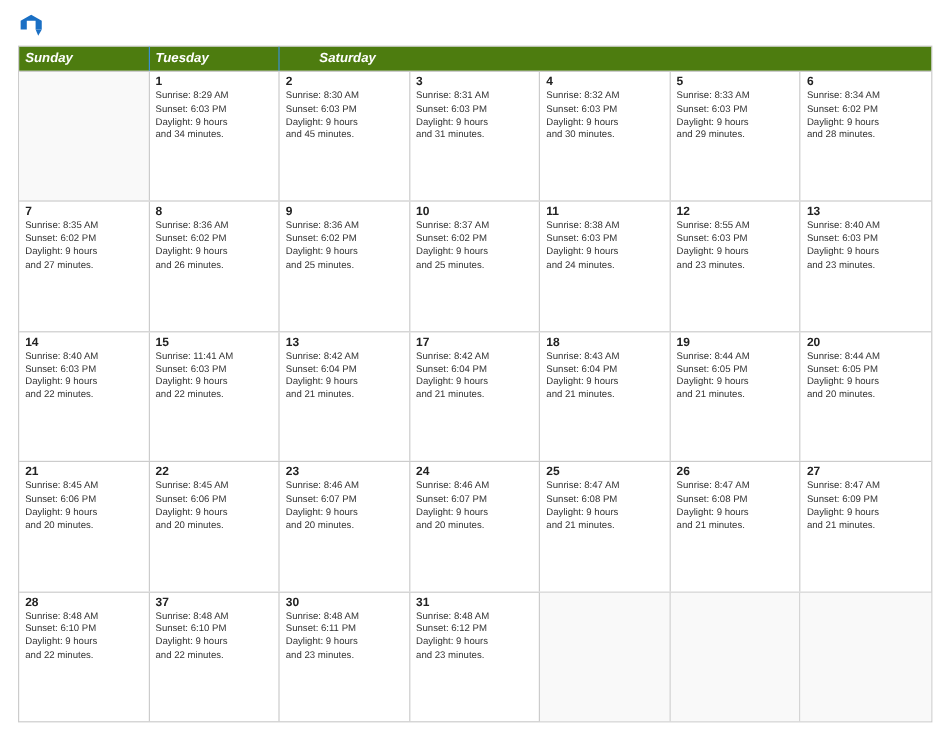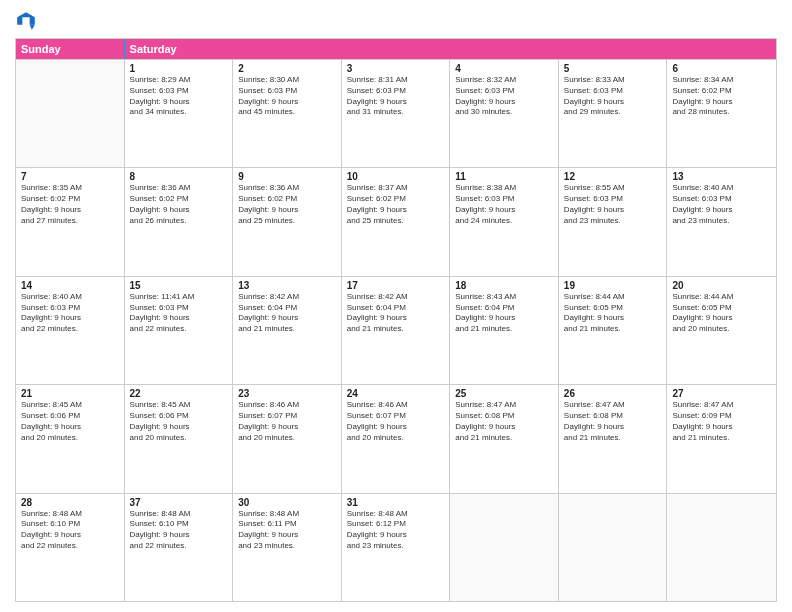--- a/index.html
+++ b/index.html
@@ -57,31 +57,32 @@
     }
     .calendar {
       flex: 1;
       display: flex;
       flex-direction: column;
       border: 1px solid #ccc;
     }
     .cal-header {
       display: grid;
       grid-template-columns: repeat(7, 1fr);
-      background: #ec4899;
+      background: #4d7c0f;
+      font-style: italic;
     }
     .cal-header-cell {
       color: #fff;
       font-size: 11px;
       font-weight: bold;
       padding: 4px 5px;
       text-align: left;
       border-right: 1px solid #3a8fd4;
     }
-    .cal-header-cell:last-child { border-right: none; }
+    .cal-header-cell:last-child { border-right: none; margin-left: 28px; }
     .cal-body {
       flex: 1;
       display: flex;
       flex-direction: column;
     }
     .cal-row {
       display: grid;
       grid-template-columns: repeat(7, 1fr);
       flex: 1;
       border-top: 1px solid #ccc;
@@ -127,20 +128,21 @@
     </div>
     <div class="title-block">
       <div class="main-title"></div>
       <div class="subtitle"></div>
     </div>
   </div>
 
   <div class="calendar">
     <div class="cal-header" id="cal-header-row">
         <div class="cal-header-cell">Sunday</div>
+        <div class="cal-header-cell">Tuesday</div>
         <div class="cal-header-cell">Saturday</div>
       </div>
     <div class="cal-body" id="cal-body">
         <div class="cal-row">
           <div class="cal-cell empty"></div>
           <div class="cal-cell">
             <span class="day-num">1</span>
             <span class="cell-line">Sunrise: 8:29 AM</span>
             <span class="cell-line">Sunset: 6:03 PM</span>
             <span class="cell-line">Daylight: 9 hours</span>

